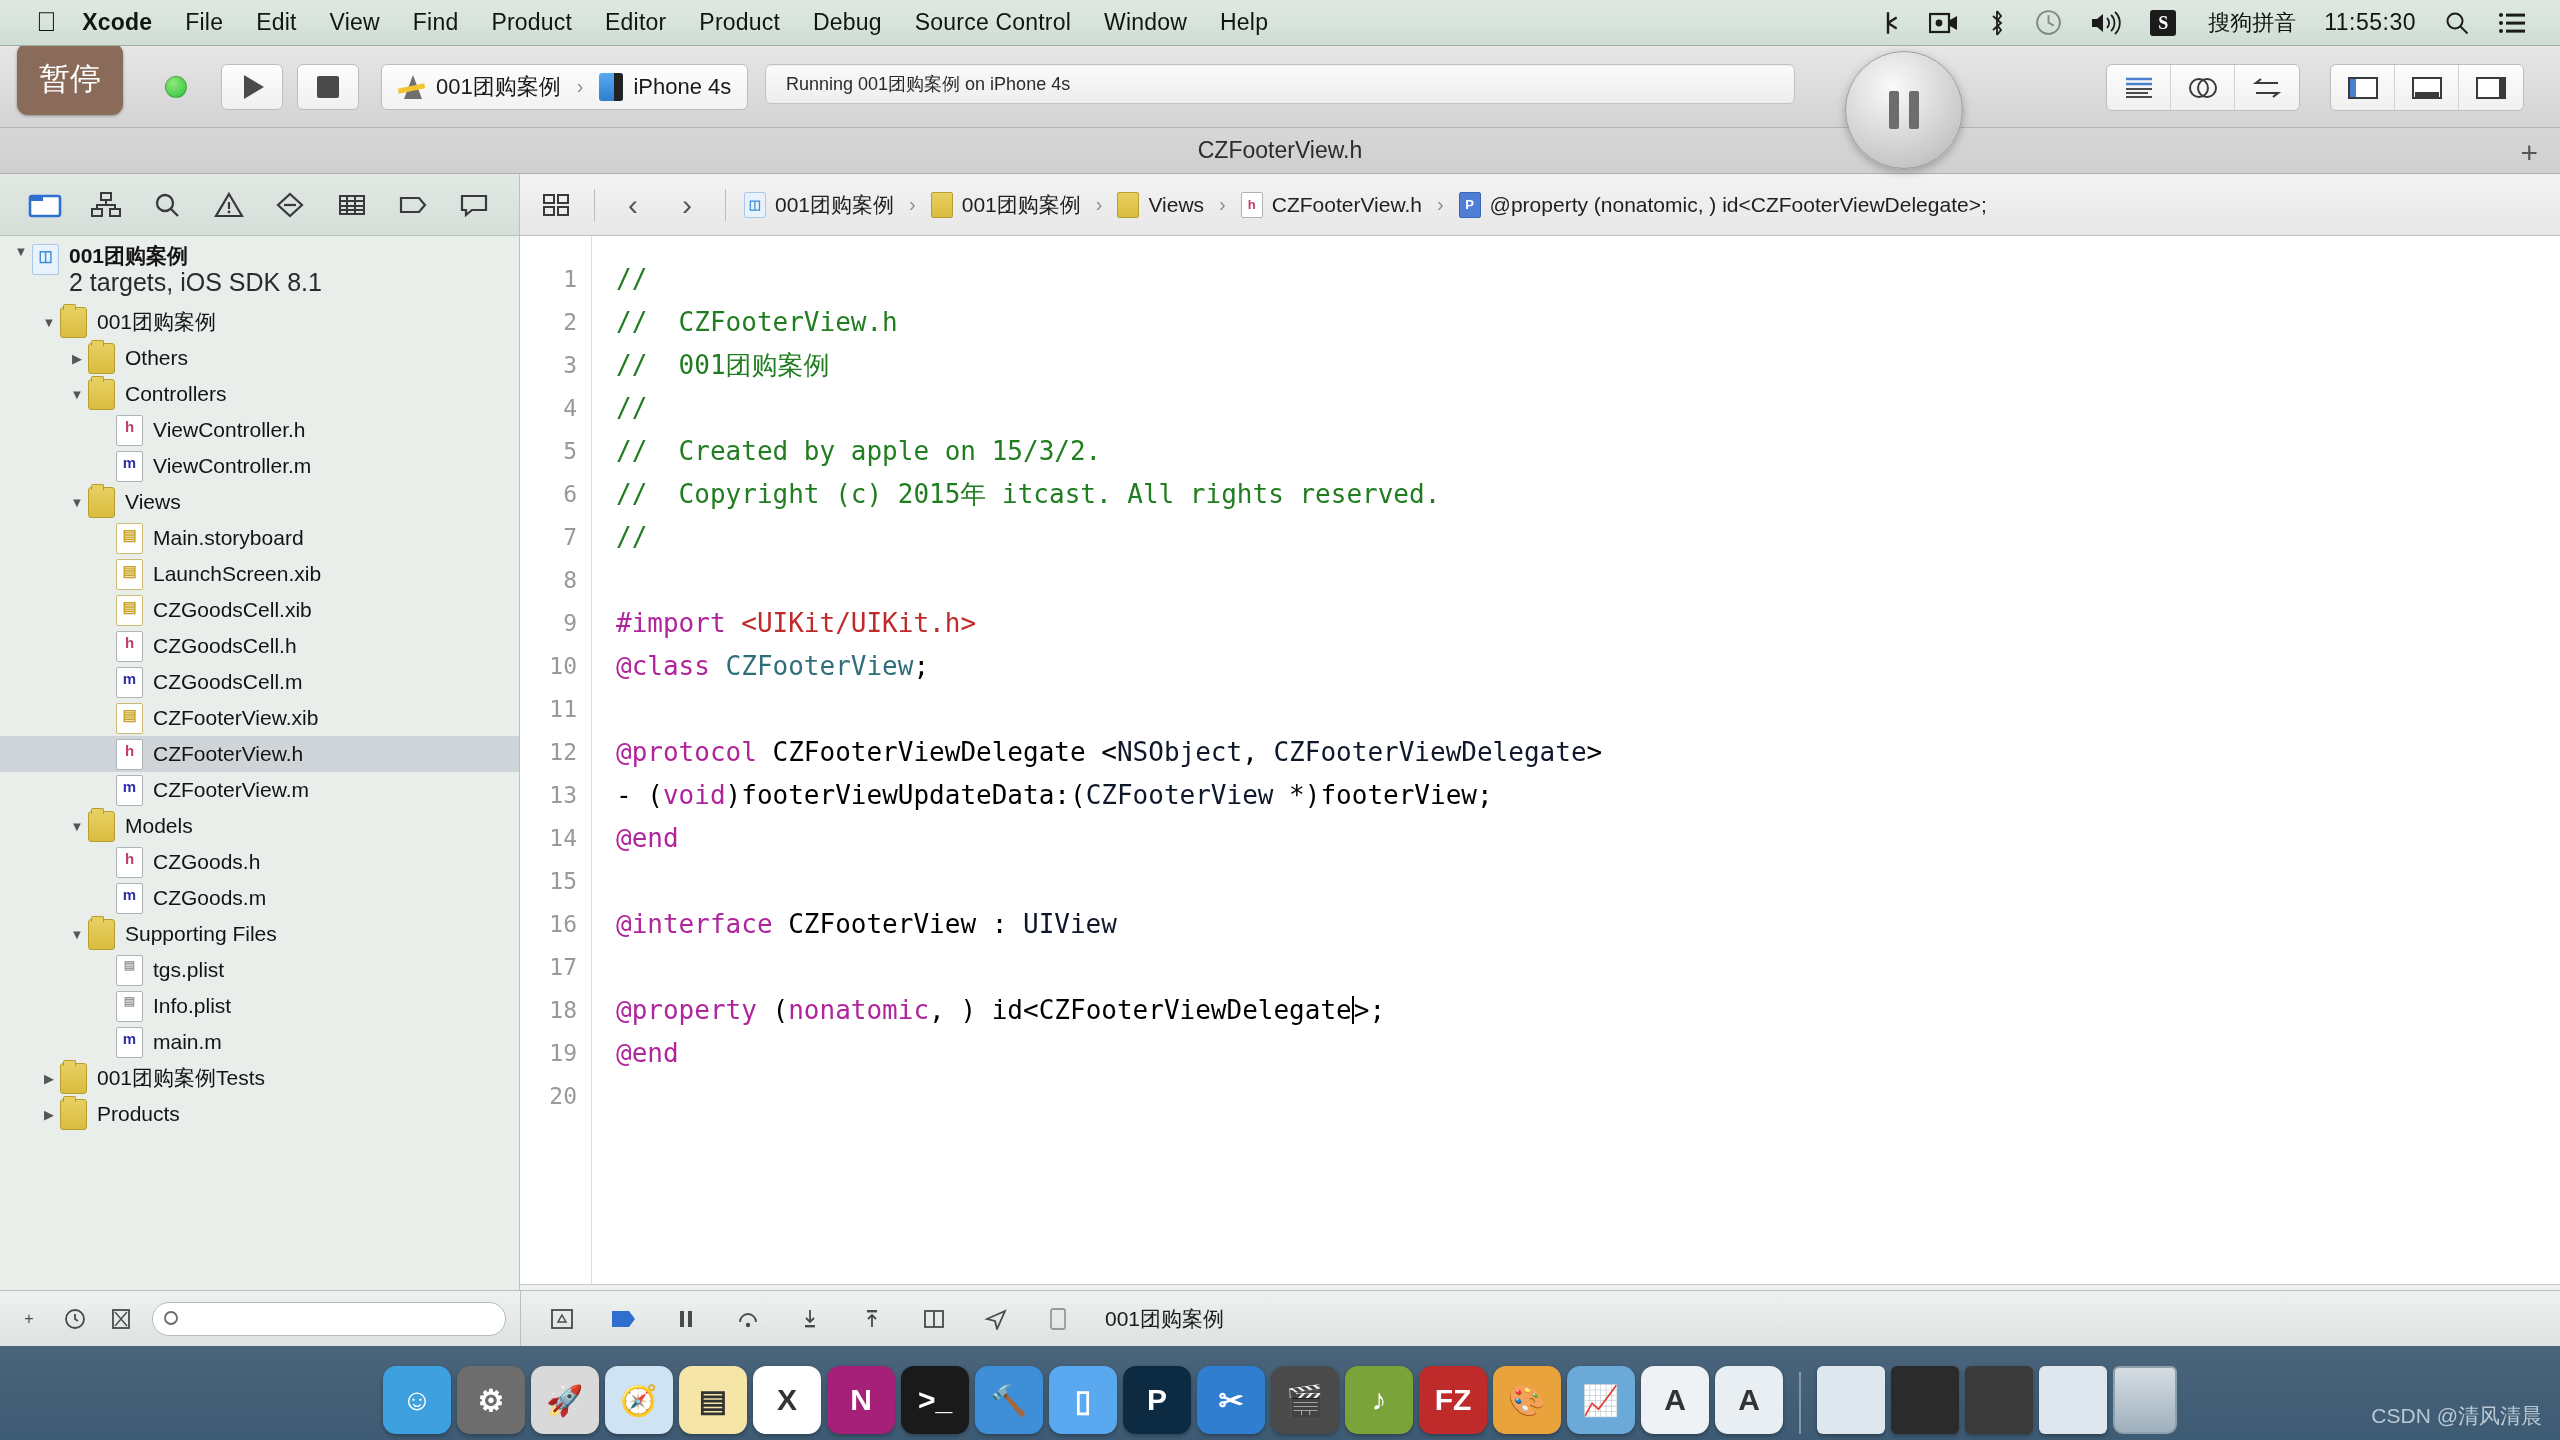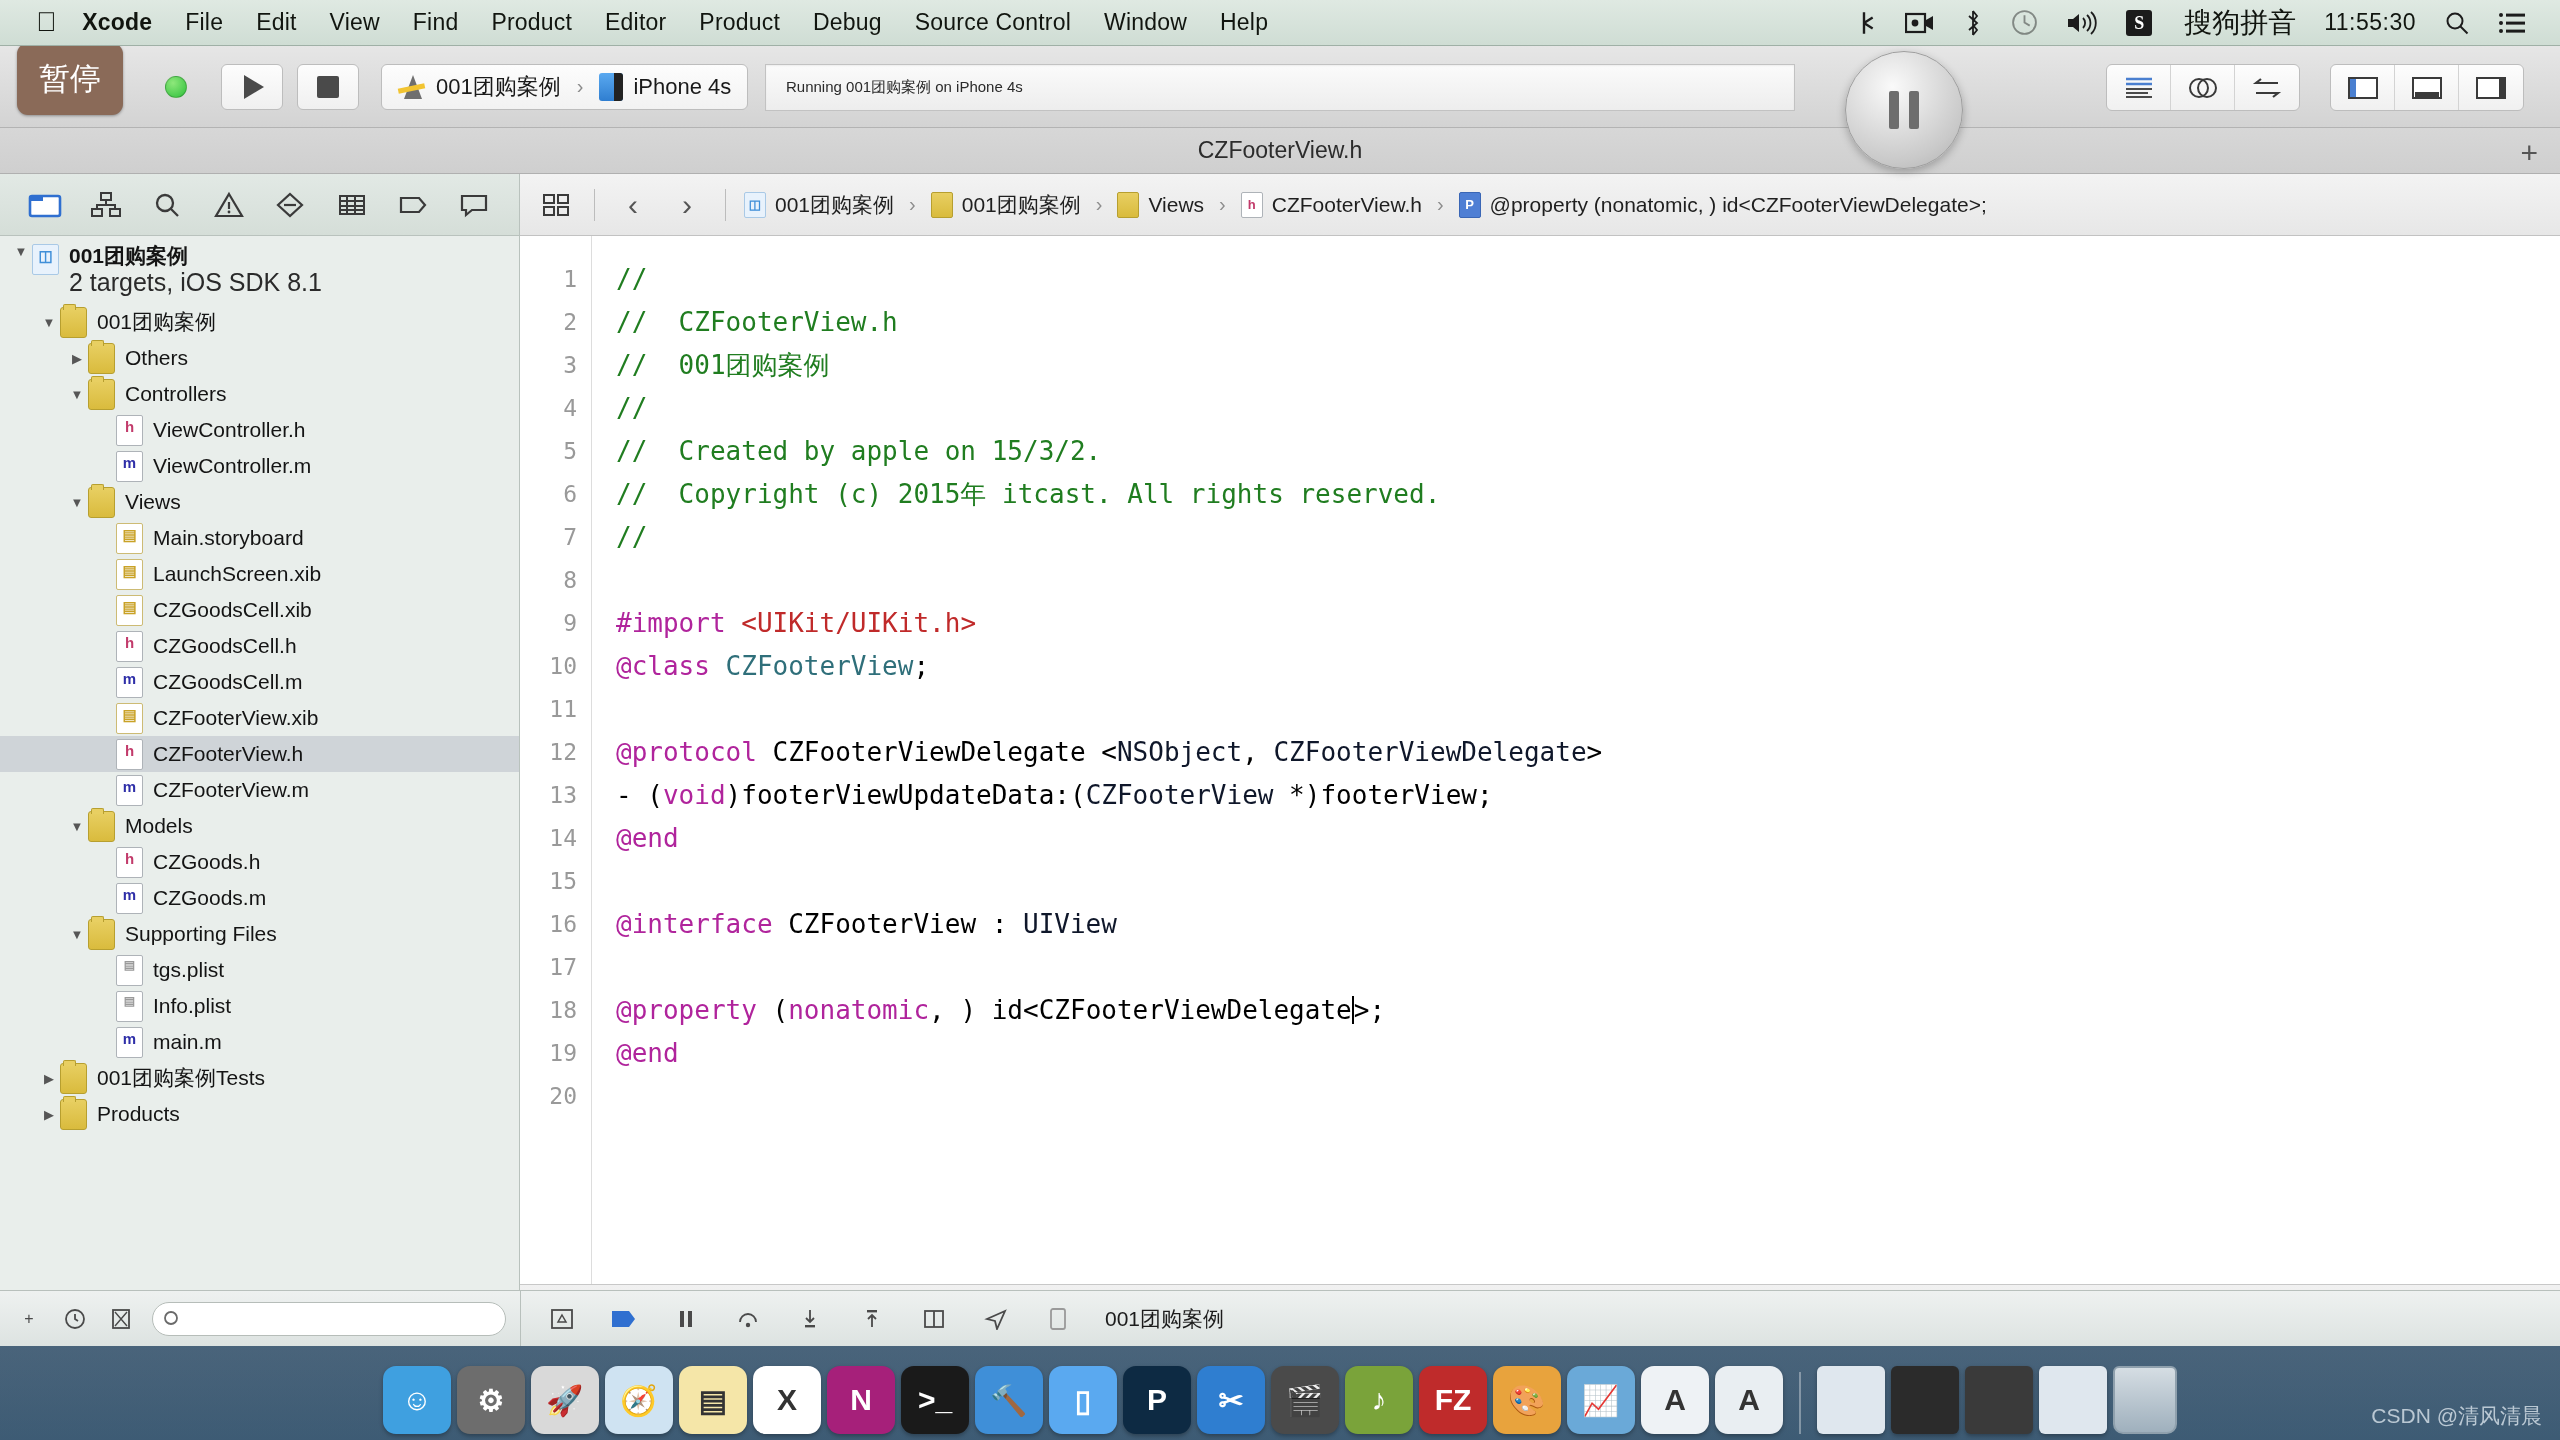--- a/index.html
+++ b/index.html
@@ -24,21 +24,21 @@
   .menubar .mi { margin-right:33px; white-space:nowrap; letter-spacing:0.2px; }
   .menubar .mi.bold { font-weight:bold; }
   .menubar .spacer { flex:1; }
   .status { display:flex; align-items:center; gap:28px; padding-right:34px; font-size:22px; }
   .status .si { display:inline-flex; align-items:center; justify-content:center; }
   .sogou-badge {
     display:inline-block; background:#1b1b1b; color:#fff; font-weight:bold;
     width:26px; height:26px; line-height:26px; text-align:center; font-size:18px;
     border-radius:3px; font-family:"Liberation Serif", serif;
   }
-  .ime-label { font-size:28px; margin-left:4px; }
+  .ime-label { font-size:22px; margin-left:4px; }
   .clock { font-size:23px; letter-spacing:0.5px; }
   .dim { opacity:0.45; }
 
   
   .window {
     position:absolute; left:0; top:46px; width:2560px; height:1300px;
     background:#d8d8d8;
     border-radius:0;
     overflow:hidden;
   }
@@ -77,25 +77,25 @@
   }
   .scheme .sep { color:#8a8a8a; margin:0 6px; font-size:20px;}
   .ax-icon { width:28px;height:28px; position:relative; }
   .ax-icon:before{content:"";position:absolute;left:6px;top:2px;width:0;height:0;
     border-left:9px solid transparent;border-right:9px solid transparent;border-bottom:24px solid #6f6f6f;}
   .ax-icon:after{content:"";position:absolute;left:0;top:13px;width:27px;height:5px;background:#f2c431;transform:rotate(-12deg);}
   .dev-icon { width:24px;height:28px;background:linear-gradient(180deg,#5aa9f0,#2f7ed0);border-radius:3px;position:relative;}
   .dev-icon:after{content:"";position:absolute;right:0;top:0;width:9px;height:28px;background:#222;border-radius:0 3px 3px 0;}
 
   .statusfield {
-    position:absolute; left:765px; top:18px; width:1030px; height:47px;
+    position:absolute; left:765px; top:18px; width:1030px; height:40px;
     background:linear-gradient(180deg,#fbfbfb,#ededed);
-    border:1px solid #c2c2c2; border-radius:0;
+    border:1px solid #c2c2c2; border-radius:6px;
     display:flex; align-items:center; padding:0 20px;
-    font-size:15px; color:#2a2a2a;
+    font-size:18px; color:#2a2a2a;
     box-shadow: inset 0 1px 2px rgba(0,0,0,.06);
   }
   .bigpause {
     position:absolute; left:1845px; top:5px; width:118px; height:118px;
     border-radius:50%;
     background: radial-gradient(circle at 40% 30%, #fafafa, #c9c9c9 70%, #aeaeae 100%);
     border:1px solid #9e9e9e; z-index:30;
     display:flex;align-items:center;justify-content:center;
     box-shadow:0 3px 8px rgba(0,0,0,.25);
   }

